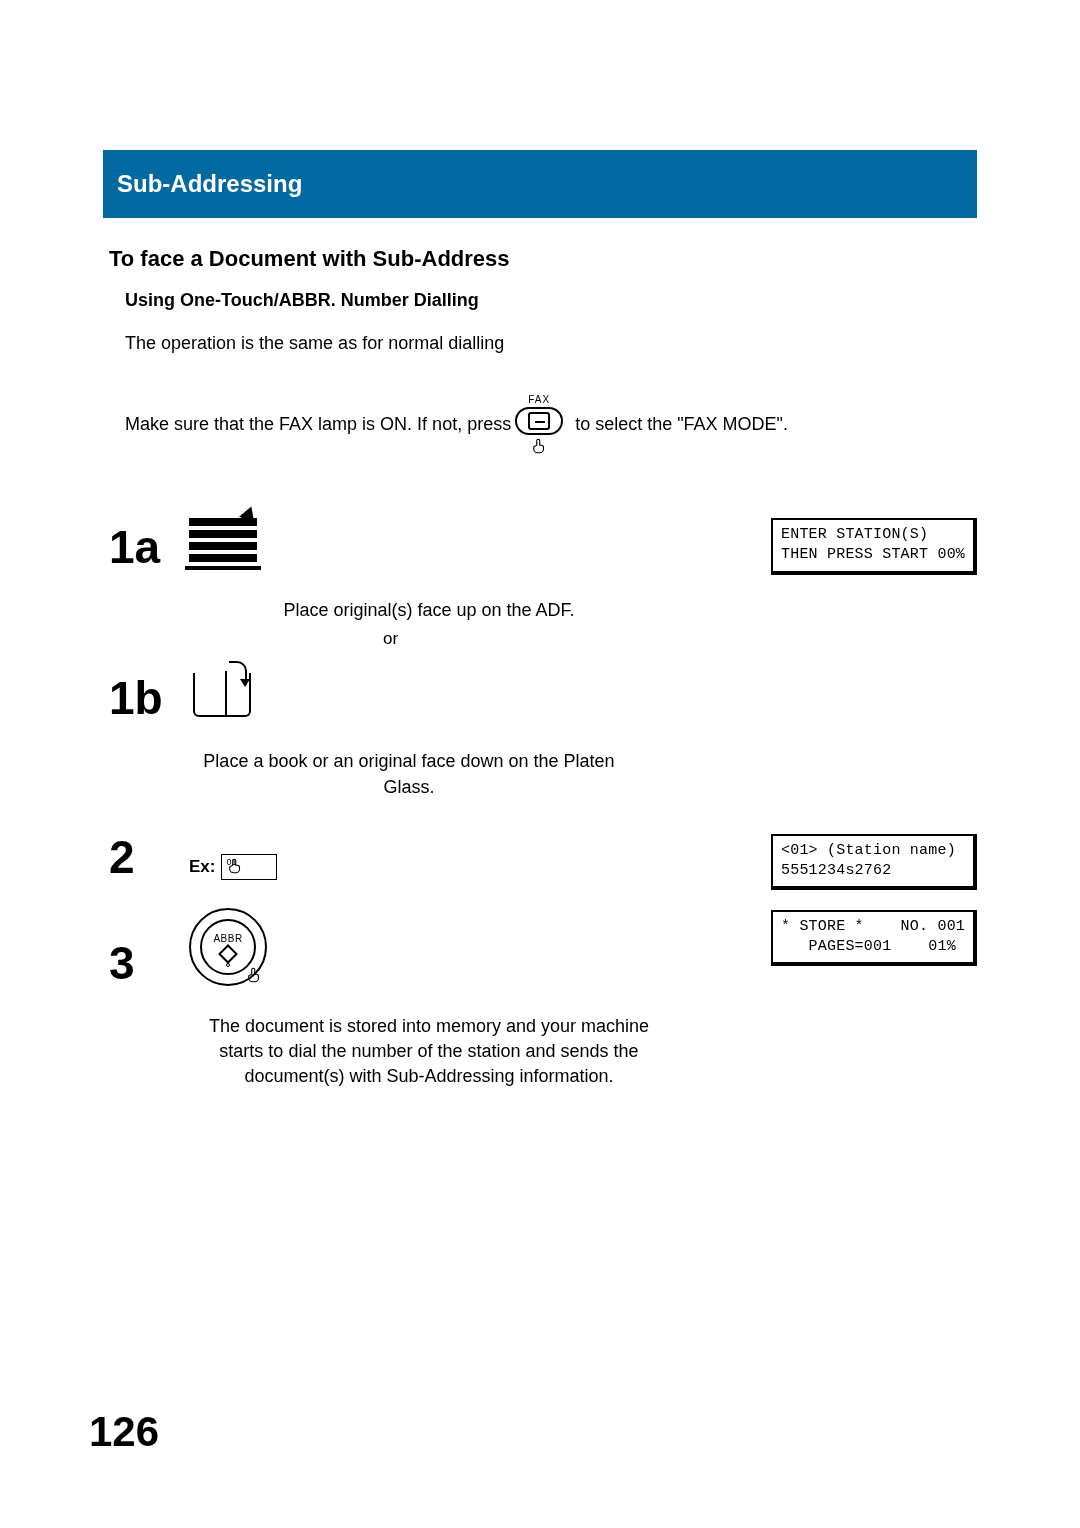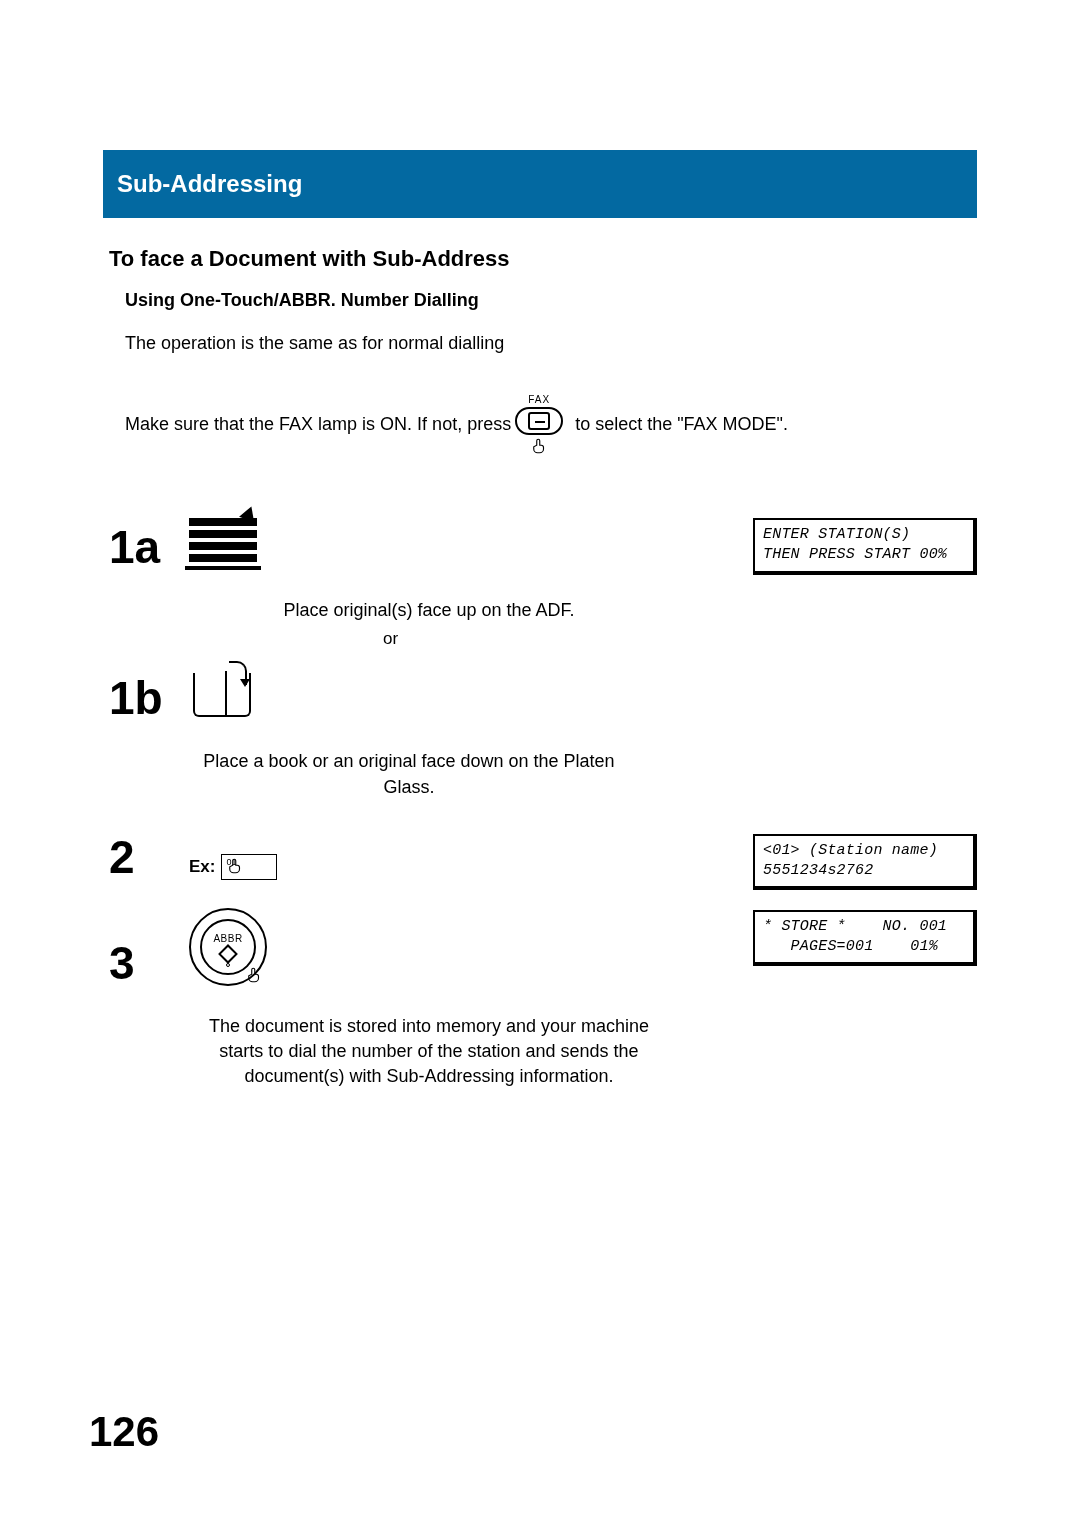--- a/index.html
+++ b/index.html
@@ -87,23 +87,22 @@
     display: flex;
     align-items: flex-start;
     justify-content: flex-start;
   }
   .step-body {
     flex: 1;
     font-size: 18px;
     line-height: 1.4;
   }
   .step-display {
-    width: 224px;
+    width: 206px;
     margin-left: auto;
-    font-style: italic;
   }
   .lcd {
     border: 2px solid #000;
     border-right-width: 4px;
     border-bottom-width: 4px;
     font-family: "Courier New", monospace;
     font-size: 15px;
     padding: 5px 8px;
     white-space: pre;
     line-height: 1.35;

